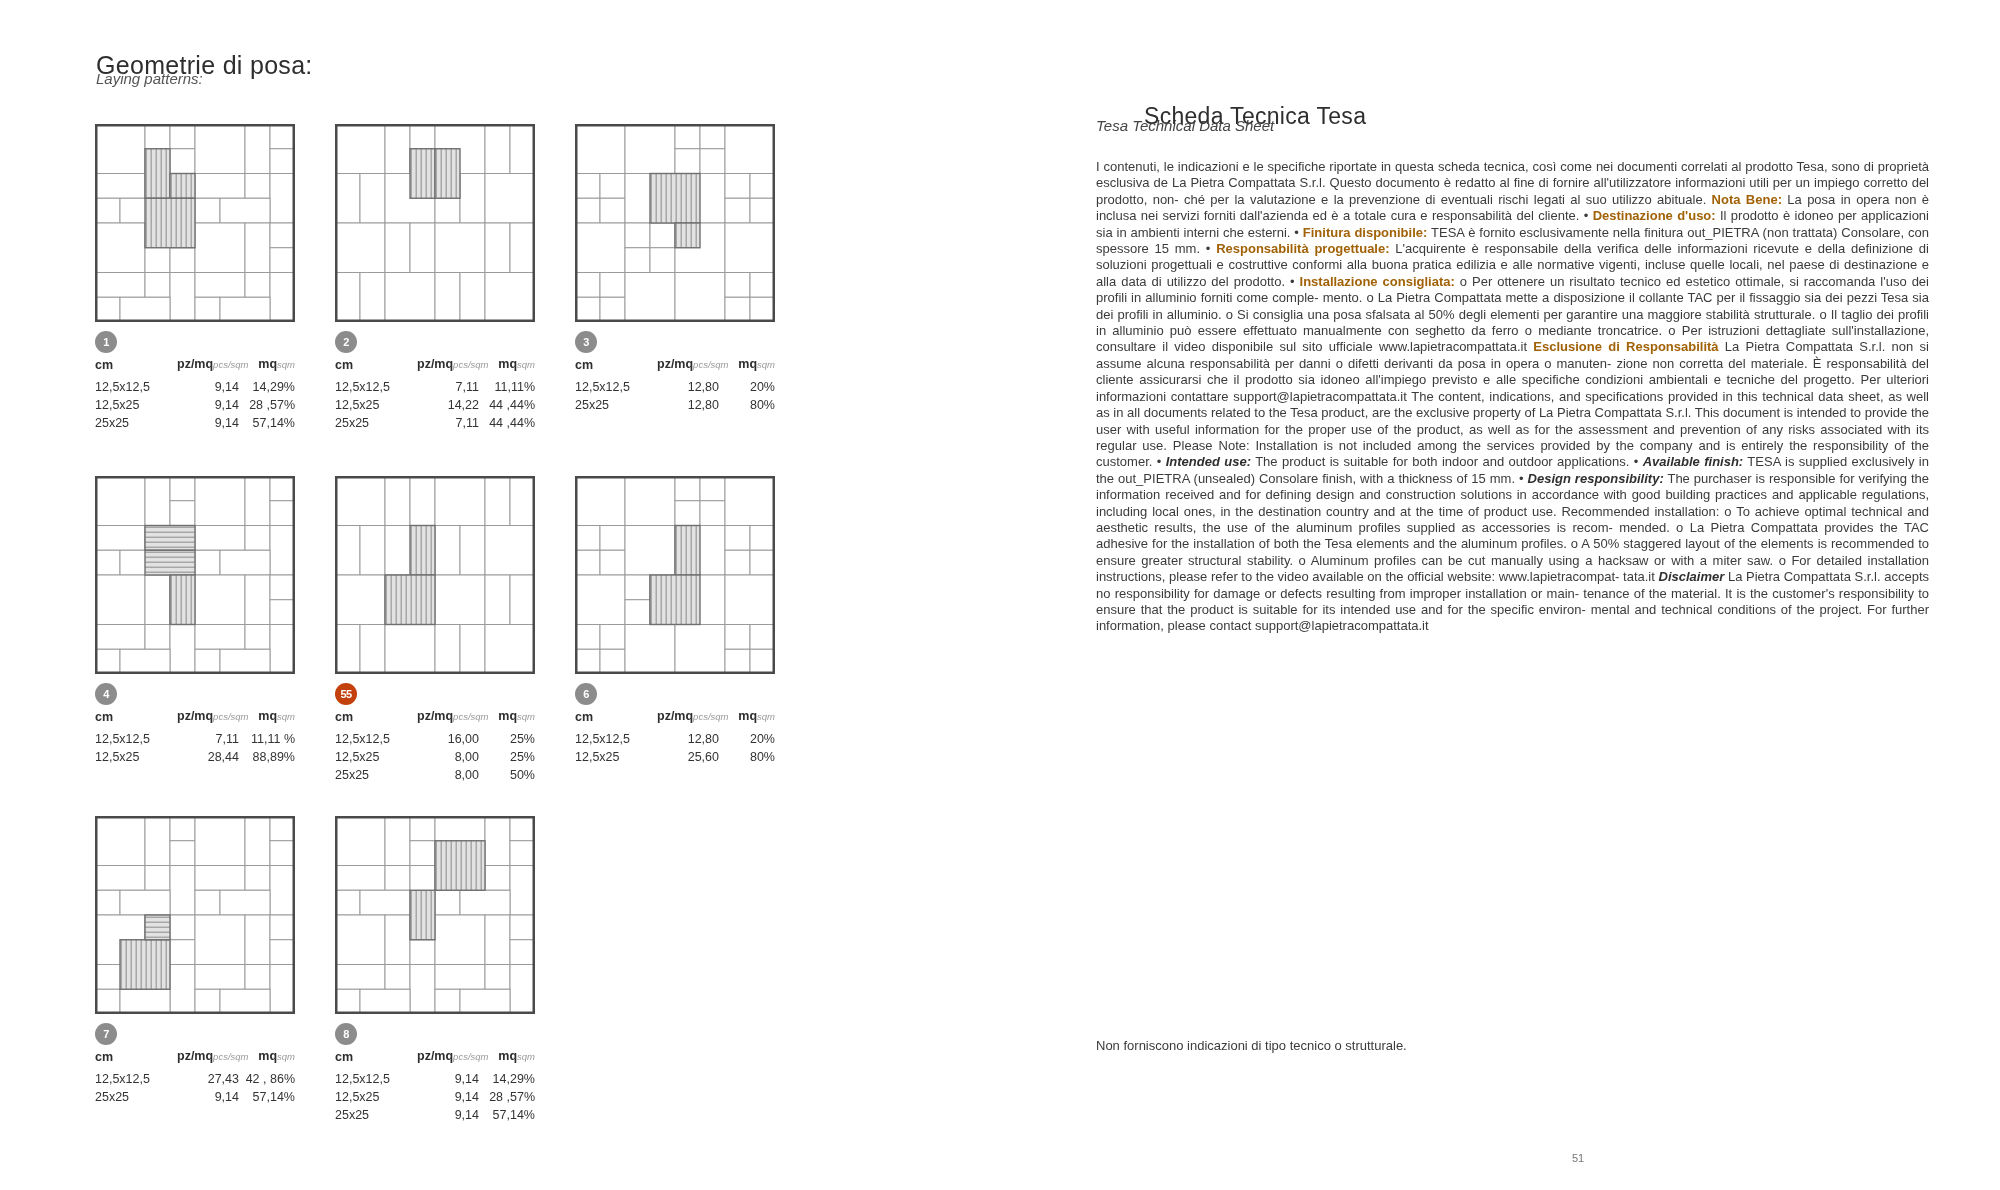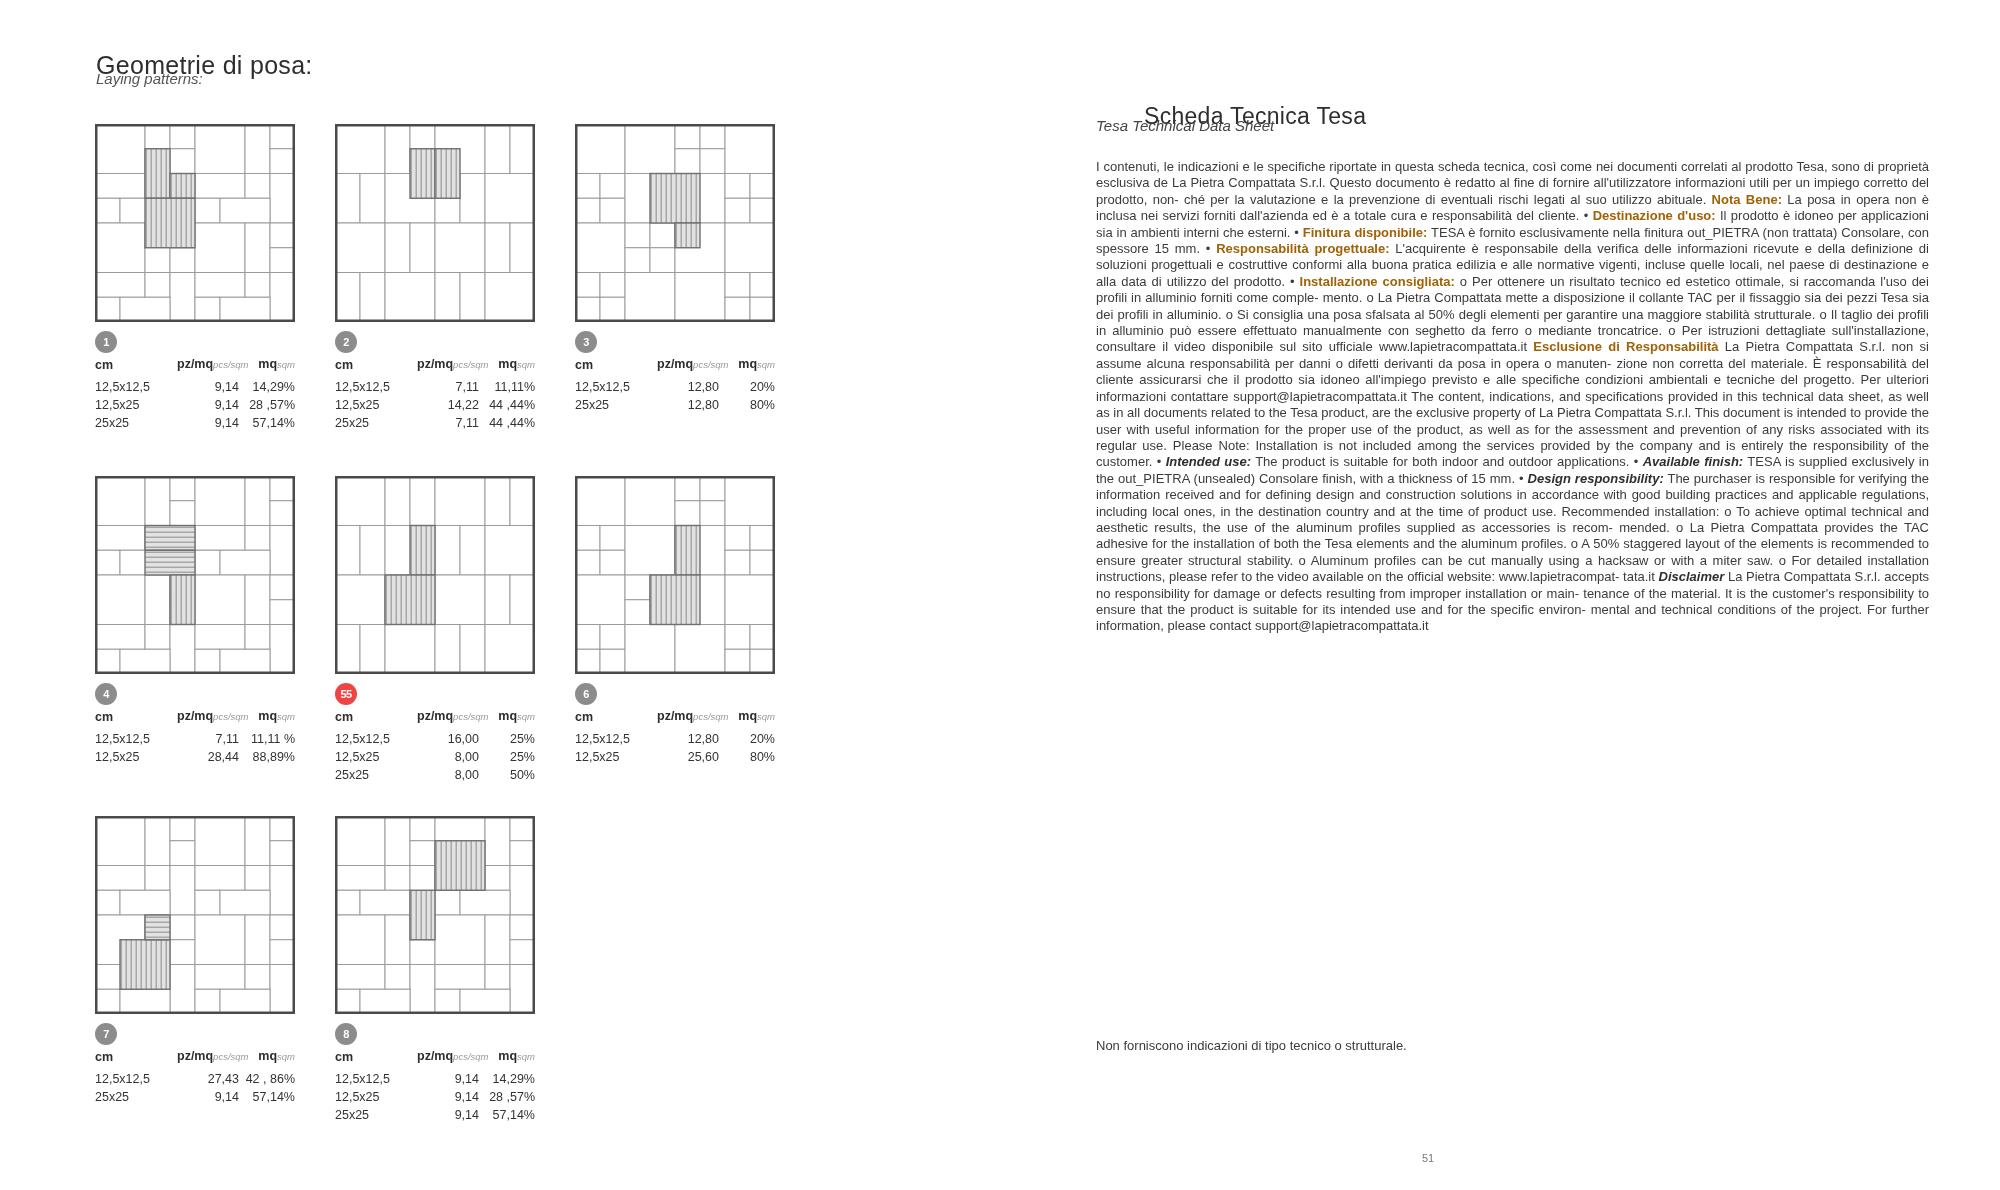--- a/index.html
+++ b/index.html
@@ -32,21 +32,21 @@
   .rp-body{position:absolute;left:1096px;top:159px;width:833px;font-size:13px;line-height:16.4px;
            text-align:justify;color:#3b3b3b;margin:0;}
   .rp-body .b{font-weight:700;color:#a16207;}
   .rp-body .i{}
   .rp-body .bi{font-style:italic;font-weight:700;color:#2f2f2f;}
   .rp-foot{position:absolute;left:1096px;top:1036px;width:840px;font-size:13px;line-height:19px;color:#3b3b3b;}
   .rp-foot .it{font-style:italic;}
 
   .pagenum{position:absolute;font-size:11px;color:#777;}
   .pagenum.left{left:492px;top:1204px;}
-  .pagenum.right{left:1422px;top:1152px;text-align:center;}
+  .pagenum.right{left:1572px;top:1152px;text-align:center;}
 </style>
 </head>
 <body>
 
 <svg width="0" height="0" style="position:absolute" aria-hidden="true">
   <defs>
     <pattern id="hatchV" width="5" height="5" patternUnits="userSpaceOnUse">
       <rect width="5" height="5" fill="#e2e2e2"></rect>
       <line x1="1.2" y1="0" x2="1.2" y2="5" stroke="#999999" stroke-width="1.2"></line>
     </pattern>
@@ -360,21 +360,21 @@
             <rect x="150" y="0" width="25" height="49.5" fill="#ffffff" stroke="#9b9b9b" stroke-width="1"></rect>
             <rect x="175" y="0" width="25" height="49.5" fill="#ffffff" stroke="#9b9b9b" stroke-width="1"></rect>
             <rect x="150" y="49.5" width="50" height="49.5" fill="#ffffff" stroke="#9b9b9b" stroke-width="1"></rect>
             <rect x="150" y="99" width="25" height="49.5" fill="#ffffff" stroke="#9b9b9b" stroke-width="1"></rect>
             <rect x="175" y="99" width="25" height="49.5" fill="#ffffff" stroke="#9b9b9b" stroke-width="1"></rect>
             <rect x="150" y="148.5" width="50" height="49.5" fill="#ffffff" stroke="#9b9b9b" stroke-width="1"></rect>
             <rect x="75" y="49.5" width="25" height="49.5" fill="url(#hatchV)" stroke="#6f6f6f" stroke-width="1.4"></rect>
             <rect x="50" y="99" width="50" height="49.5" fill="url(#hatchV)" stroke="#6f6f6f" stroke-width="1.4"></rect>
             <rect x="1.25" y="1.25" width="197.5" height="195.5" fill="none" stroke="#4a4a4a" stroke-width="2.5"></rect>
           </svg>
-          <div class="badge" style="background: #ef4444;">55</div>
+          <div class="badge" style="background: #c2410c;">55</div>
           <div class="ptable">
             <div class="phead">
               <span class="c1">cm</span>
               <span class="c2 hstack">
                 <span class="hb">pz/mq</span>
                 <span class="hi">pcs/sqm</span>
               </span>
               <span class="c3">
                 <span class="hstack" style="float:right">
                   <span class="hb">mq</span>

